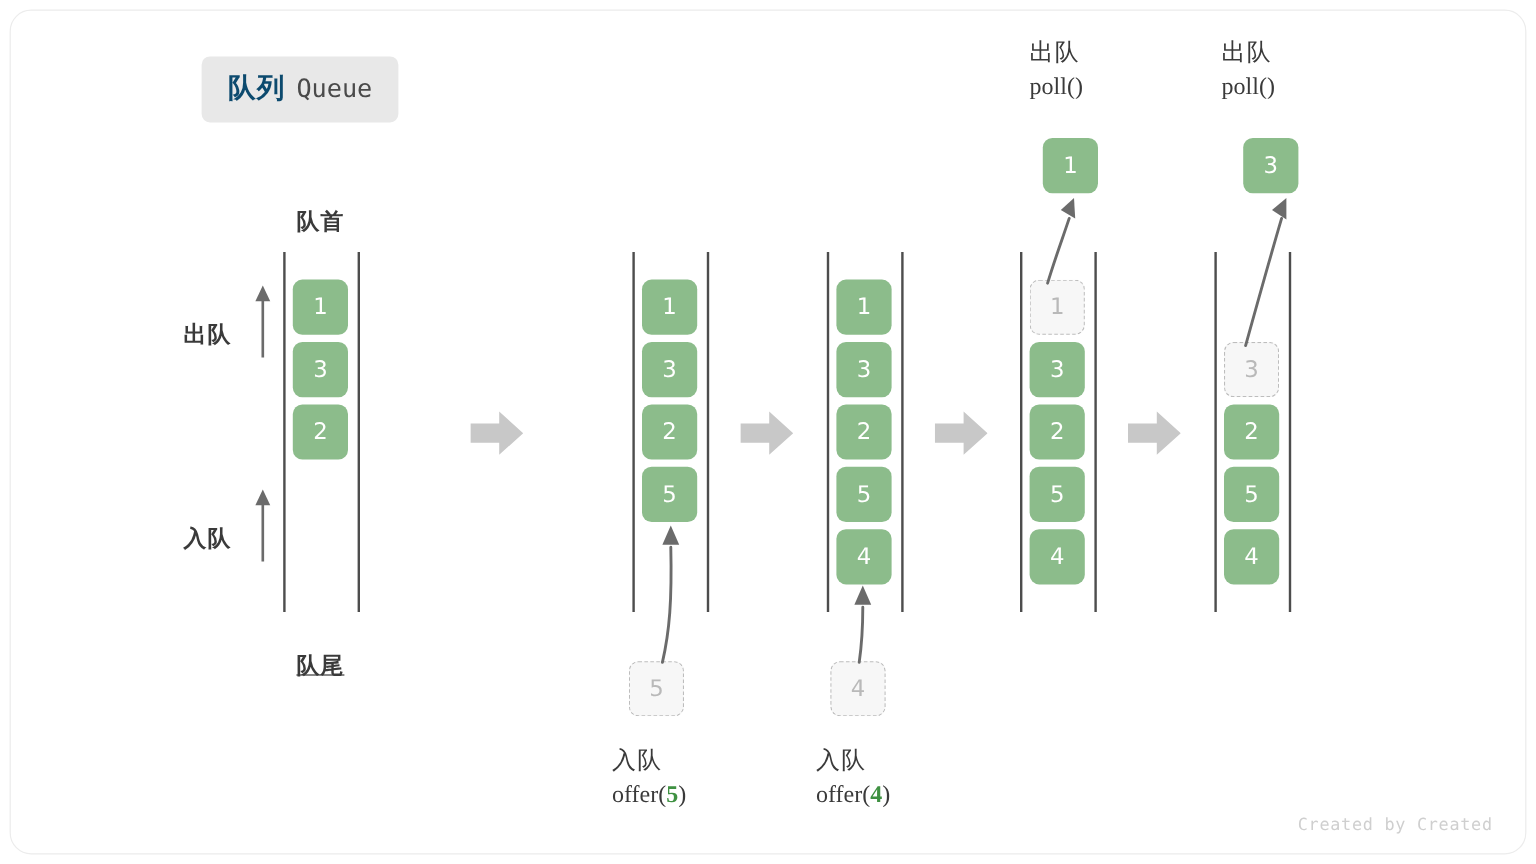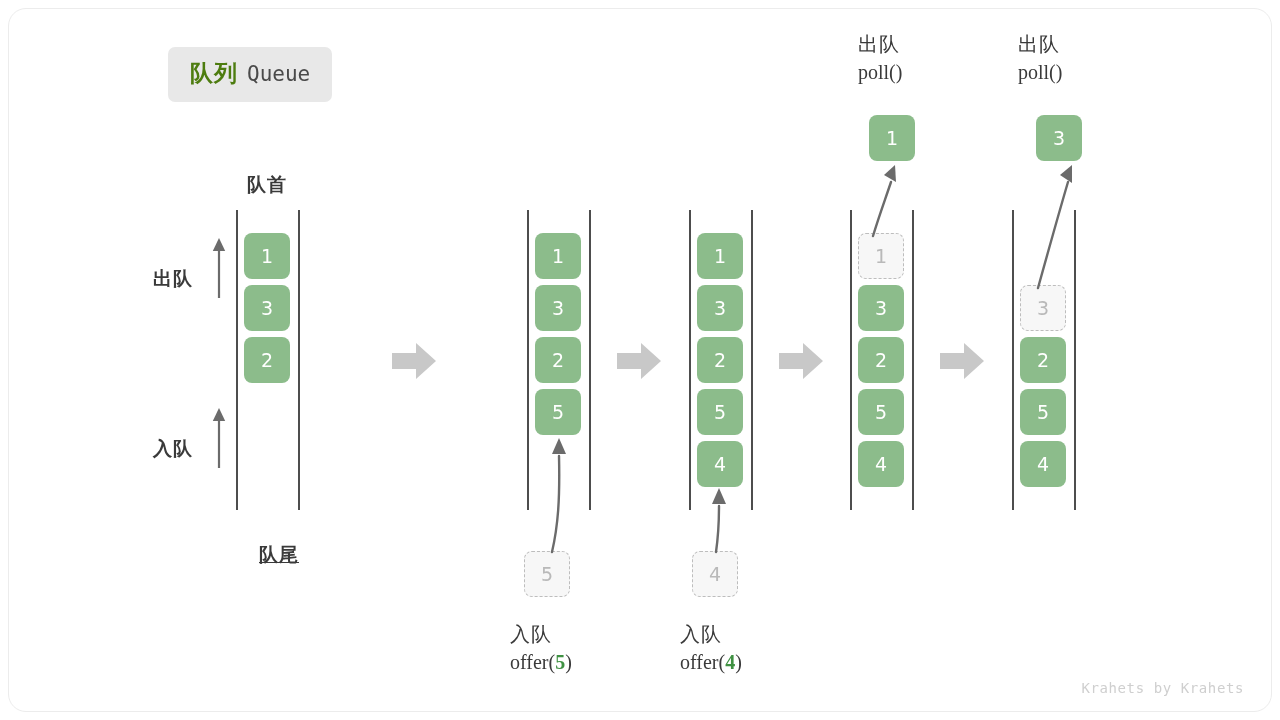--- a/index.html
+++ b/index.html
@@ -16,21 +16,21 @@
   #stage{position:absolute;left:0;top:0;width:1280px;height:720px;}
 
   
   #title-badge{
     position:absolute;left:168px;top:47px;
     background:#e8e8e8;border-radius:7px;
     padding:11px 22px 13px 22px;
     white-space:nowrap;
   }
   #title-badge .cn{
-    font-size:23px;font-weight:bold;color:#4d7c0f;
+    font-size:23px;font-weight:bold;color:#0c4a6e;
     letter-spacing:1px;
     text-align:right;
   }
   #title-badge .en{
     font-family:"DejaVu Sans Mono","Liberation Mono",monospace;
     font-size:21px;color:#4a4a4a;margin-left:9px;
   }
 
   
   .hdr-label{
@@ -90,21 +90,21 @@
 
 <div id="card"></div>
 
 <div id="stage">
 
   <div id="title-badge">
     <span class="cn">队列</span><span class="en">Queue</span>
   </div>
 
   <div class="hdr-label" style="left:208px;top:172px;width:118px;">队首</div>
-  <div class="hdr-label" style="left:220px;top:542px;width:118px;text-decoration:underline;">队尾</div>
+  <div class="hdr-label" style="left:208px;top:542px;width:118px;text-decoration:underline;">队尾</div>
 
   <div class="hdr-label" style="left:142px;top:266px;width:62px;">出队</div>
   <div class="hdr-label" style="left:142px;top:436px;width:62px;">入队</div>
 
   <svg class="tick-arrow" style="left:206px;top:236px;" width="26" height="64" viewBox="0 0 26 64">
     <line x1="13" y1="62" x2="13" y2="12" stroke="#6b6b6b" stroke-width="2.2"></line>
     <polygon points="13,2 19.2,15 6.8,15" fill="#6b6b6b"></polygon>
   </svg>
   <svg class="tick-arrow" style="left:206px;top:406px;" width="26" height="64" viewBox="0 0 26 64">
     <line x1="13" y1="62" x2="13" y2="12" stroke="#6b6b6b" stroke-width="2.2"></line>
@@ -201,15 +201,15 @@
   <div class="box" style="left:1036px;top:115px;">3</div>
   <svg class="motion" style="left:1020px;top:160px;" width="62" height="130" viewBox="0 0 62 130">
     <path d="M18 128 C 28 92, 38 56, 48 22" stroke="#6b6b6b" stroke-width="2.4" fill="none" stroke-linecap="round"></path>
     <polygon points="52,5 52,23 40,15" fill="#6b6b6b"></polygon>
   </svg>
   <div class="op-caption" style="left:1018px;top:30px;">
     <span class="cn">出队</span>
     <span class="code">poll()</span>
   </div>
 
-  <div id="credit">Krahets by Krahets</div>
+  <div id="credit">Created by Created</div>
 
 </div>
 
 </body></html>

